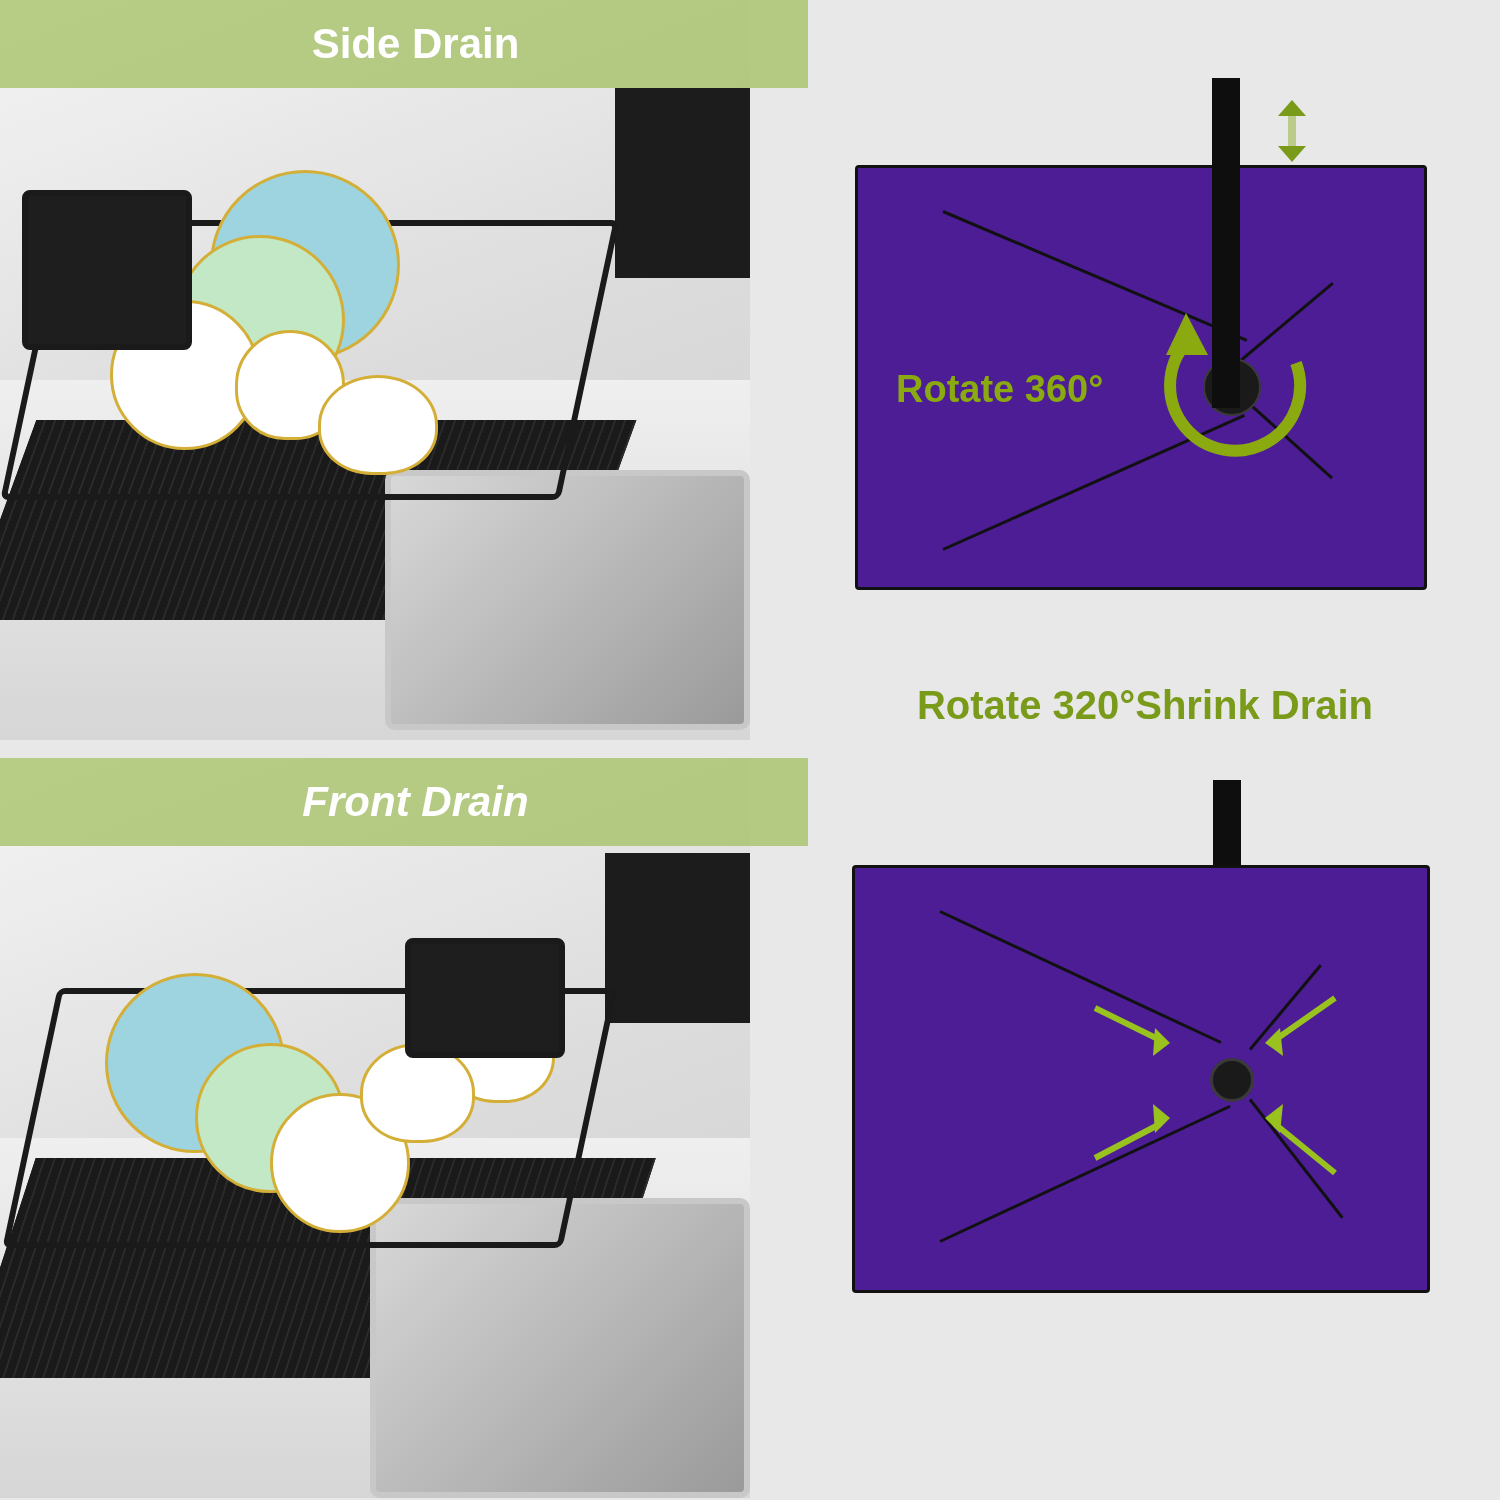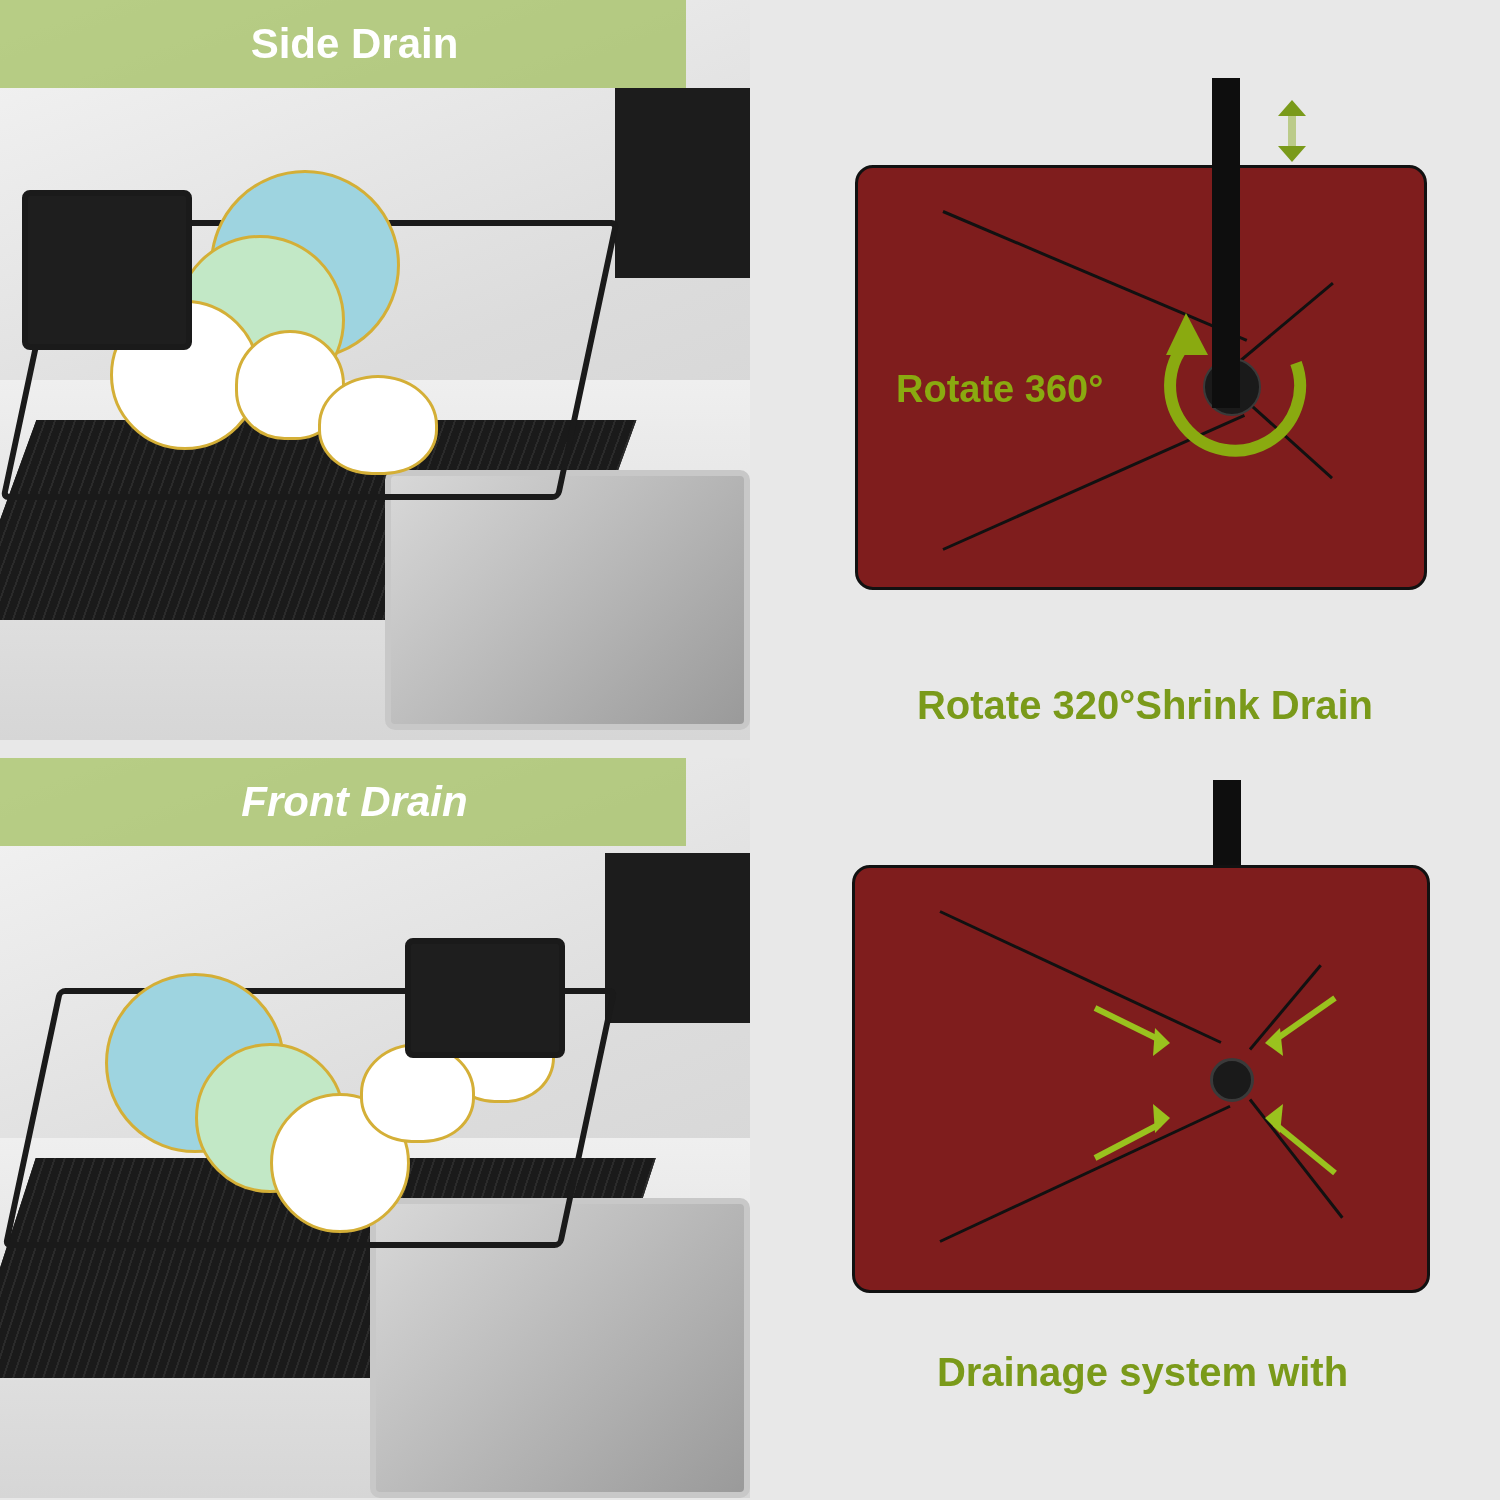--- a/index.html
+++ b/index.html
@@ -1,29 +1,29 @@
 <!DOCTYPE html>
 <html><head>
 <meta charset="utf-8">
 <style>
   * { margin:0; padding:0; box-sizing:border-box; }
   body { width:1500px; height:1500px; background:#e8e8e8; font-family:"Liberation Sans", sans-serif; position:relative; overflow:hidden; }
   .photo { position:absolute; left:0; width:750px; height:740px; background:linear-gradient(160deg,#f4f4f4 0%,#dcdcdc 50%,#cfcfcf 100%); }
   .photo.top { top:0; }
   .photo.bottom { top:758px; }
-  .banner { position:absolute; left:0; width:686px; height:88px; background:rgba(160,190,90,0.72); display:flex; align-items:center; justify-content:center;padding-left:23px; }
+  .banner { position:absolute; left:0; width:808px; height:88px; background:rgba(160,190,90,0.72); display:flex; align-items:center; justify-content:center;padding-left:23px; }
   .banner span { color:#fff; font-weight:bold; font-size:42px; }
   .counter { position:absolute; left:0; width:750px; background:linear-gradient(180deg,#efefef,#d6d6d6); }
   .wall-dark { position:absolute; background:#1c1c1c; }
   .rack { position:absolute; border:6px solid #1a1a1a; border-radius:8px; }
   .mat { position:absolute; background:repeating-linear-gradient(90deg,#1a1a1a 0 8px,#2a2a2a 8px 10px), #111; }
   .sink { position:absolute; background:linear-gradient(135deg,#d8d8d8,#9a9a9a); border:6px solid #c8c8c8; border-radius:10px; }
   .plate { position:absolute; border-radius:50%; border:3px solid #d4af37; }
   .bowl { position:absolute; background:#fff; border:3px solid #d4af37; border-radius:50% 50% 45% 45%; }
-  .tray { position:absolute; background:#7f1d1d; border:3px solid #111; border-radius:18px; }
+  .tray { position:absolute; background:#4c1d95; border:3px solid #111; border-radius:4px; }
   .spout { position:absolute; background:#0e0e0e; }
   .rib { position:absolute; height:3px; background:#111; transform-origin:0 50%; }
   .cap { position:absolute; color:#7a9a1a; font-weight:bold; text-align:center; }
   .arrow { position:absolute; }
 </style>
 </head>
 <body>
 
 <div class="photo top">
   <div class="wall-dark" style="left:615px;top:88px;width:135px;height:190px;"></div>
@@ -93,14 +93,13 @@
       <polygon points="180,65 195,50 198,78"></polygon>
         <line x1="250" y1="20" x2="190" y2="62" stroke="#9ac21e" stroke-width="6"></line>
       <polygon points="85,140 70,155 68,126"></polygon>
         <line x1="10" y1="180" x2="75" y2="146" stroke="#9ac21e" stroke-width="6"></line>
       <polygon points="180,140 195,155 198,126"></polygon>
         <line x1="250" y1="195" x2="190" y2="146" stroke="#9ac21e" stroke-width="6"></line>
     </g>
   </svg>
 </div>
 <div class="cap" style="left:880px;top:1346px;width:525px;font-size:40px;line-height:52px;">
-  <div>Drainage system with</div>
 </div>
 
 </body></html>

